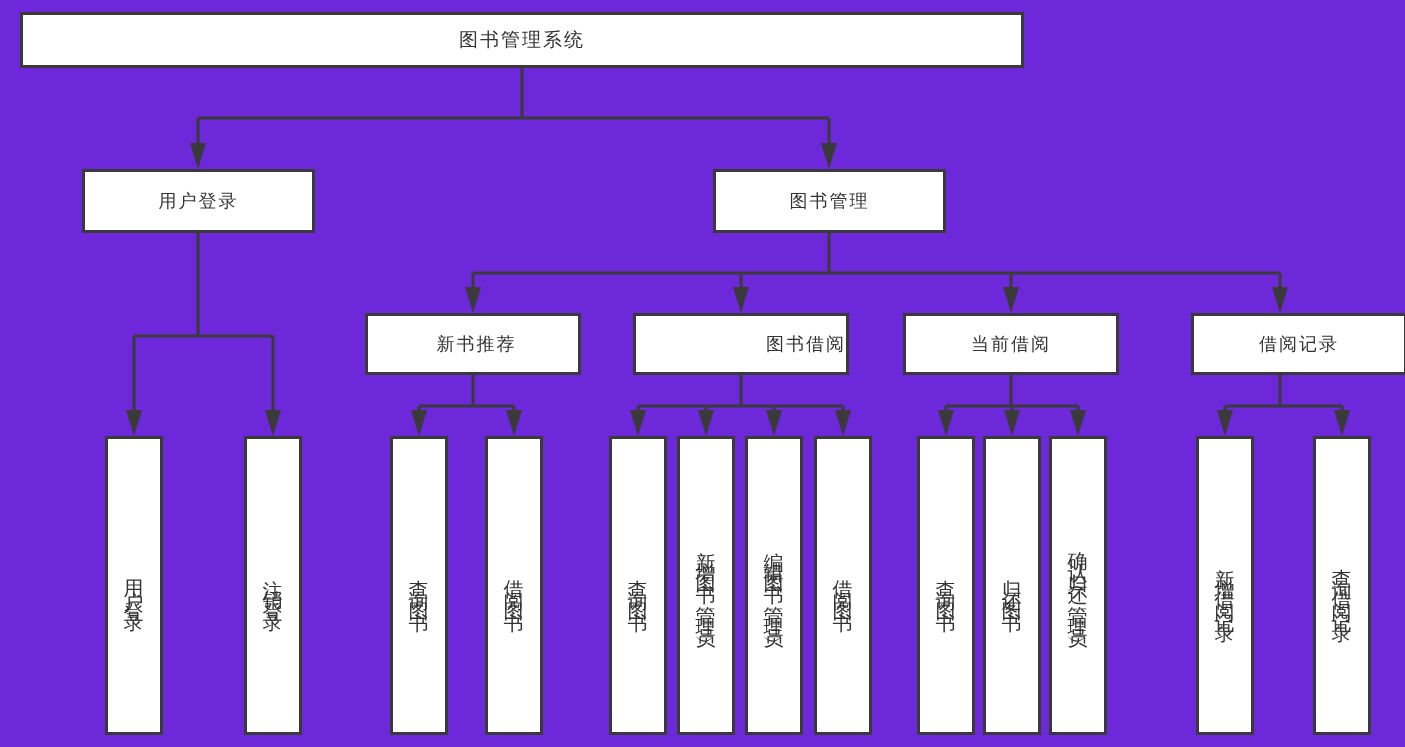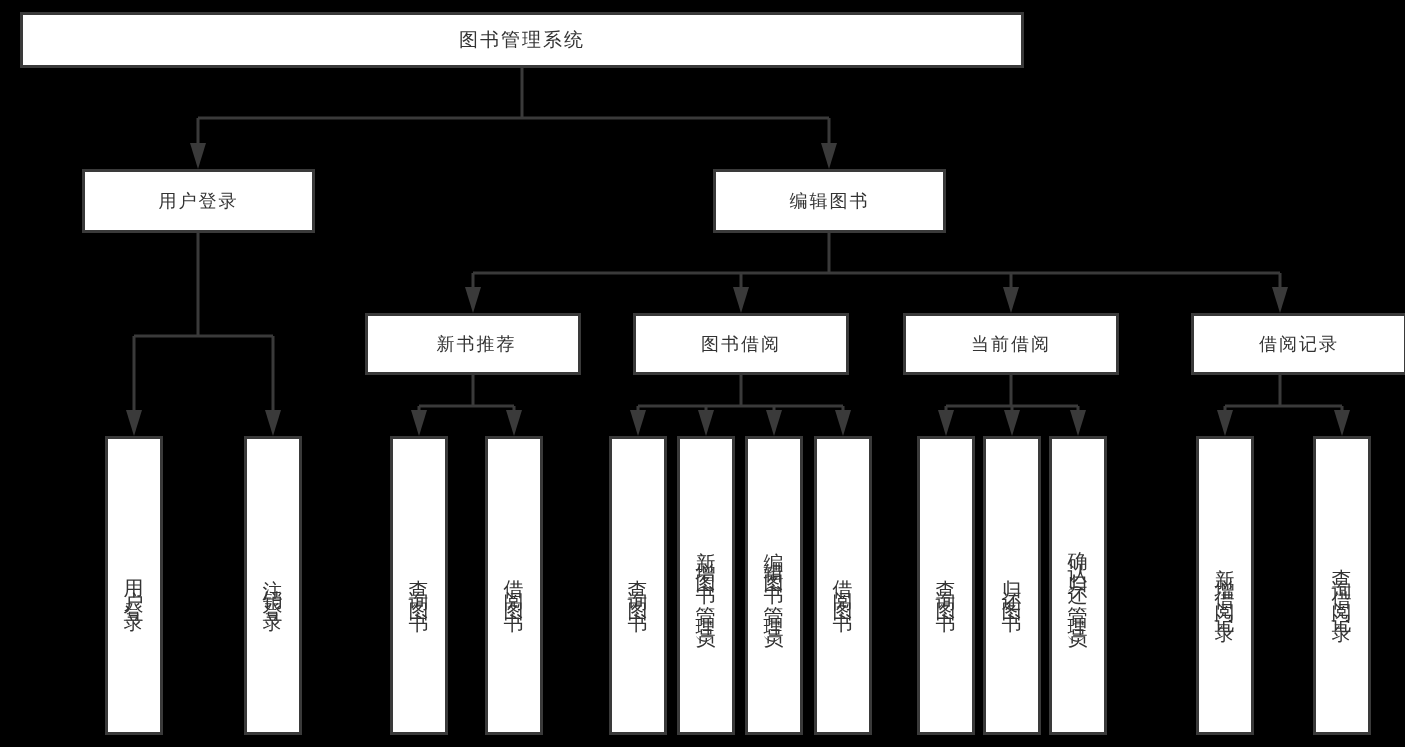--- a/index.html
+++ b/index.html
@@ -1,19 +1,19 @@
 <!DOCTYPE html>
 <html><head>
 <meta charset="utf-8">
 <style>
   html,body{margin:0;padding:0;background:#ffffff;}
   #canvas{
     position:relative;
     width:1405px;height:747px;
-    background:#000000;
+    background:#6d28d9;
     font-family:"Liberation Sans","DejaVu Sans",sans-serif;
     overflow:hidden;
   }
   #wires{position:absolute;left:0;top:0;z-index:1;}
   .node{
     position:absolute;
     box-sizing:border-box;
     border:3px solid #3a3a3a;
     background:#ffffff;
     color:#333333;
@@ -34,21 +34,21 @@
     max-height:293px;
   }
   
   #n-root{left:20px;top:12px;width:1004px;height:56px;}
   
   #n-login{left:82px;top:169px;width:233px;height:64px;}
   #n-manage{left:713px;top:169px;width:233px;height:64px;}
   
   .l3{top:313px;width:216px;height:62px;}
   #n-rec{left:365px;padding-left:7px;}
-  #n-borrow{left:633px;}
+  #n-borrow{left:633px;justify-content:flex-end;}
   #n-current{left:903px;}
   #n-records{left:1191px;}
   
   #n-leaf-login{left:105px;}
   #n-leaf-logout{left:244px;}
   #n-rec-query{left:390px;}
   #n-rec-borrow{left:485px;}
   #n-bor-query{left:609px;}
   #n-bor-add{left:677px;}
   #n-bor-edit{left:745px;}
@@ -117,21 +117,21 @@
   </svg>
 
   <div class="node h-node root-node" id="n-root">
     <span>图书管理系统</span>
   </div>
 
   <div class="node h-node" id="n-login">
     <span>用户登录</span>
   </div>
   <div class="node h-node" id="n-manage">
-    <span>编辑图书</span>
+    <span>图书管理</span>
   </div>
 
   <div class="node h-node l3" id="n-rec">
     <span>新书推荐</span>
   </div>
   <div class="node h-node l3" id="n-borrow">
     <span>图书借阅</span>
   </div>
   <div class="node h-node l3" id="n-current">
     <span>当前借阅</span>

